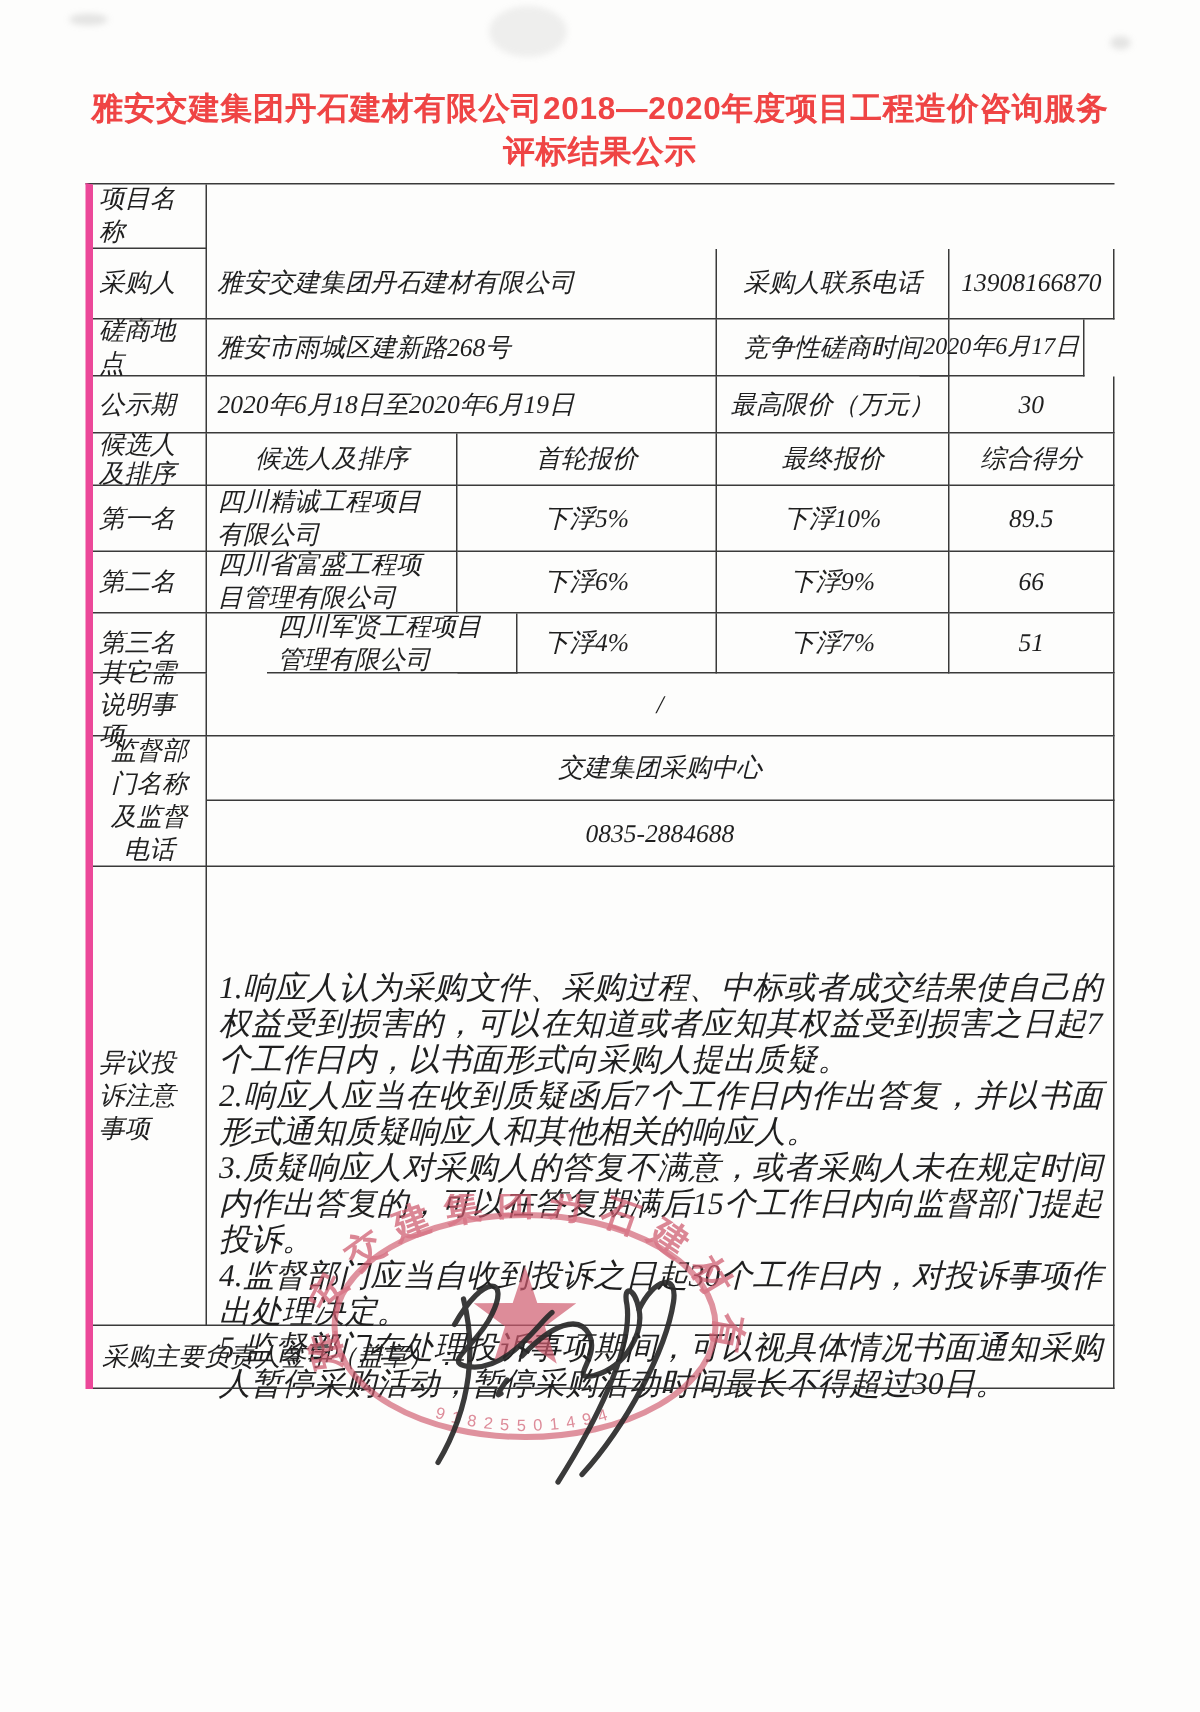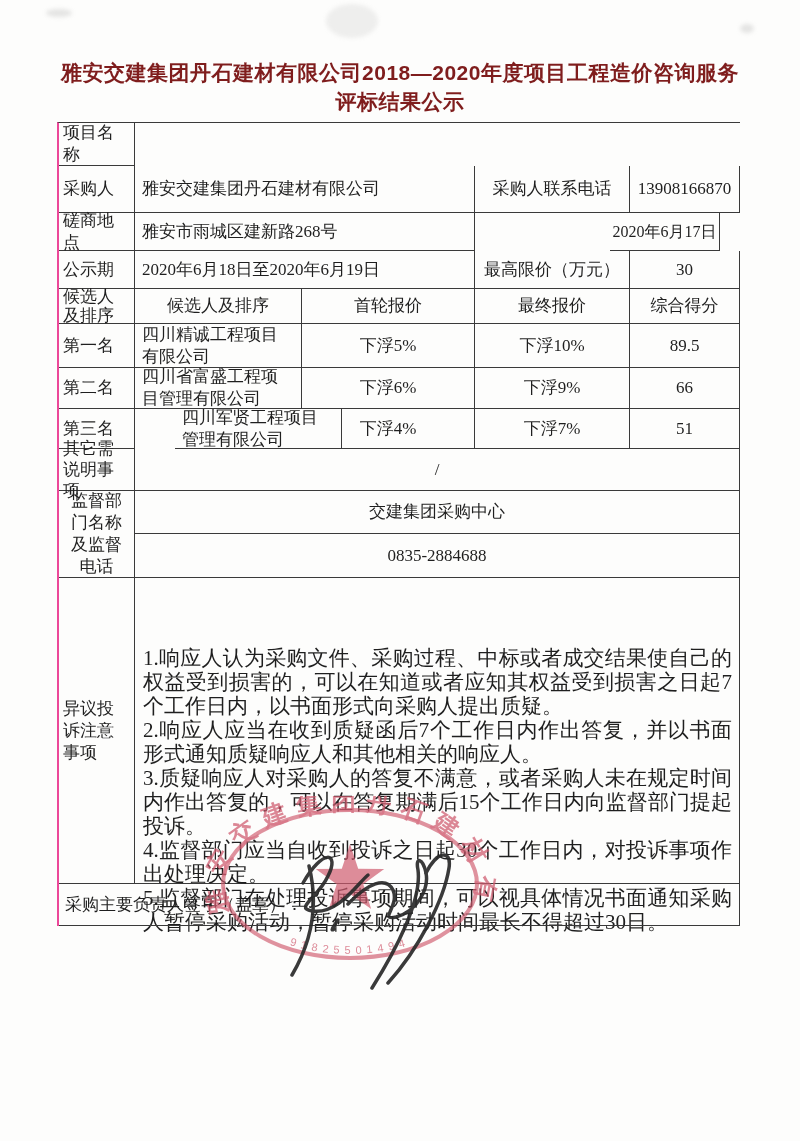--- a/index.html
+++ b/index.html
@@ -5,26 +5,26 @@
   html,body{margin:0;padding:0;}
   body{
     width:800px;height:1141px;position:relative;overflow:hidden;
     background:#fdfdfc;
     font-family:"Liberation Serif","DejaVu Serif",serif;
     color:#1f1f1f;
   }
   .page-title{
     position:absolute;left:55px;right:55px;top:58px;
     text-align:center;font-family:"Liberation Sans","DejaVu Sans",sans-serif;
-    font-weight:bold;font-size:21px;line-height:29px;color:#7f1d1d;
+    font-weight:bold;font-size:21px;line-height:29px;color:#ef4444;
     letter-spacing:0.5px;
   }
   .tbl{
     position:absolute;left:57px;top:122px;width:681px;height:803px;
-    border-left:2px solid #ec4899;border-top:1px solid #3a3a3a;
+    border-left:5px solid #ec4899;border-top:1px solid #3a3a3a;font-style:italic;
   }
   .cell{
     position:absolute;box-sizing:border-box;
     border-right:1px solid #3a3a3a;border-bottom:1px solid #3a3a3a;
     display:flex;align-items:center;
     font-size:17px;line-height:22px;
   }
   .lab{padding:2px 4px;}
   .val{padding:2px 7px;}
   .ctr{justify-content:center;text-align:center;}
@@ -51,20 +51,21 @@
 
   <div class="cell lab" style="left:0;top:0;width:76px;height:43px;">项目名称</div>
 
   <div class="cell lab" style="left:0;top:43px;width:76px;height:47px;">采购人</div>
   <div class="cell val" style="left:76px;top:43px;width:340px;height:47px;">雅安交建集团丹石建材有限公司</div>
   <div class="cell ctr" style="left:416px;top:43px;width:155px;height:47px;">采购人联系电话</div>
   <div class="cell ctr" style="left:571px;top:43px;width:110px;height:47px;">13908166870</div>
 
   <div class="cell lab" style="left:0;top:90px;width:76px;height:38px;">磋商地点</div>
   <div class="cell val" style="left:76px;top:90px;width:340px;height:38px;">雅安市雨城区建新路268号</div>
+  <div class="cell ctr" style="left:416px;top:90px;width:155px;height:38px;">竞争性磋商时间</div>
   <div class="cell ctr" style="left:551px;top:90px;width:110px;height:38px;font-size:16px;">2020年6月17日</div>
 
   <div class="cell lab" style="left:0;top:128px;width:76px;height:38px;">公示期</div>
   <div class="cell val" style="left:76px;top:128px;width:340px;height:38px;">2020年6月18日至2020年6月19日</div>
   <div class="cell ctr" style="left:416px;top:128px;width:155px;height:38px;">最高限价（万元）</div>
   <div class="cell ctr" style="left:571px;top:128px;width:110px;height:38px;">30</div>
 
   <div class="cell lab" style="left:0;top:166px;width:76px;height:35px;line-height:19px;">候选人及排序</div>
   <div class="cell ctr" style="left:76px;top:166px;width:167px;height:35px;">候选人及排序</div>
   <div class="cell ctr" style="left:243px;top:166px;width:173px;height:35px;">首轮报价</div>

